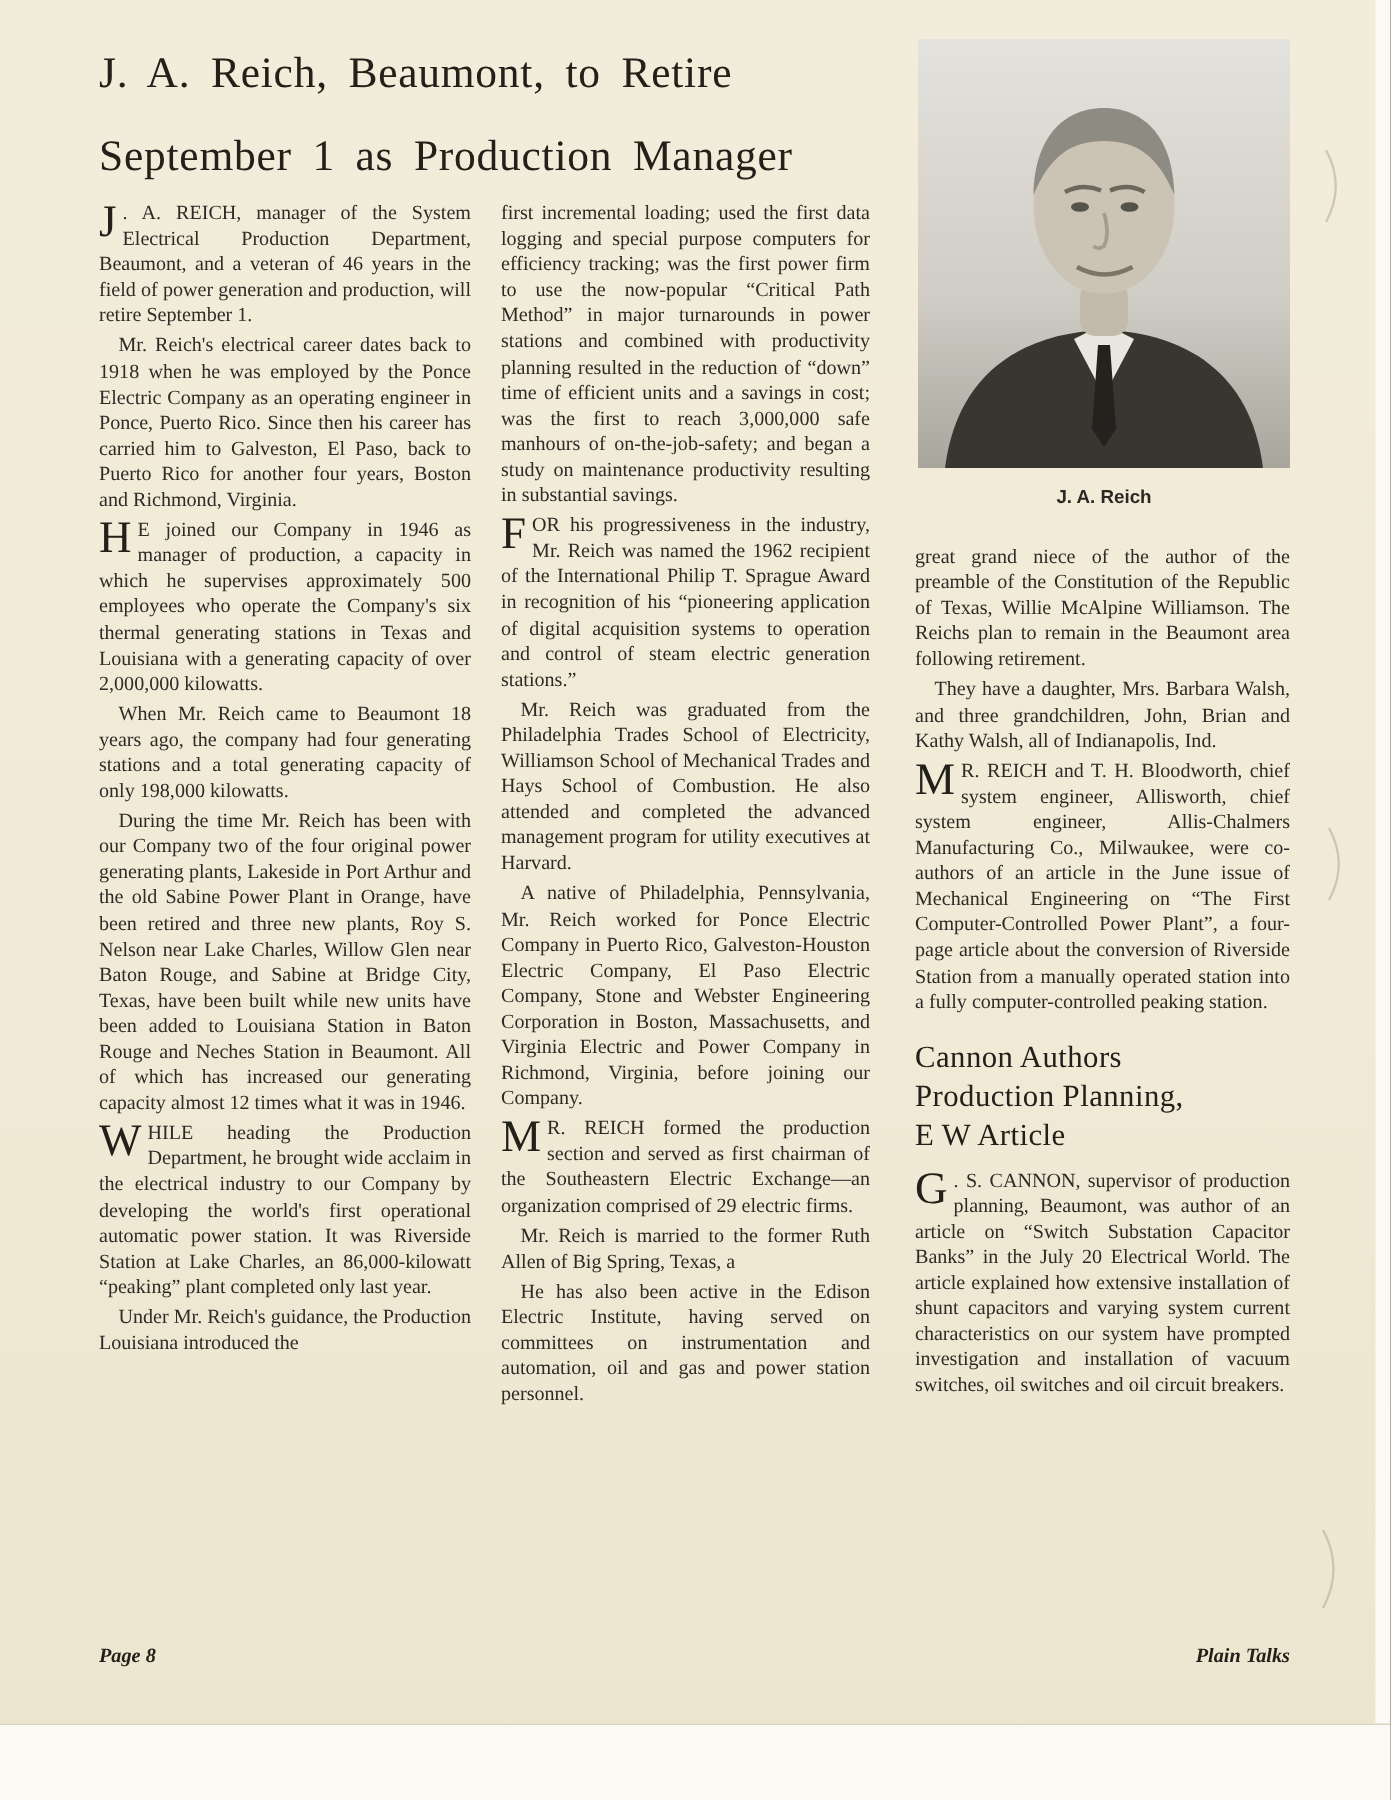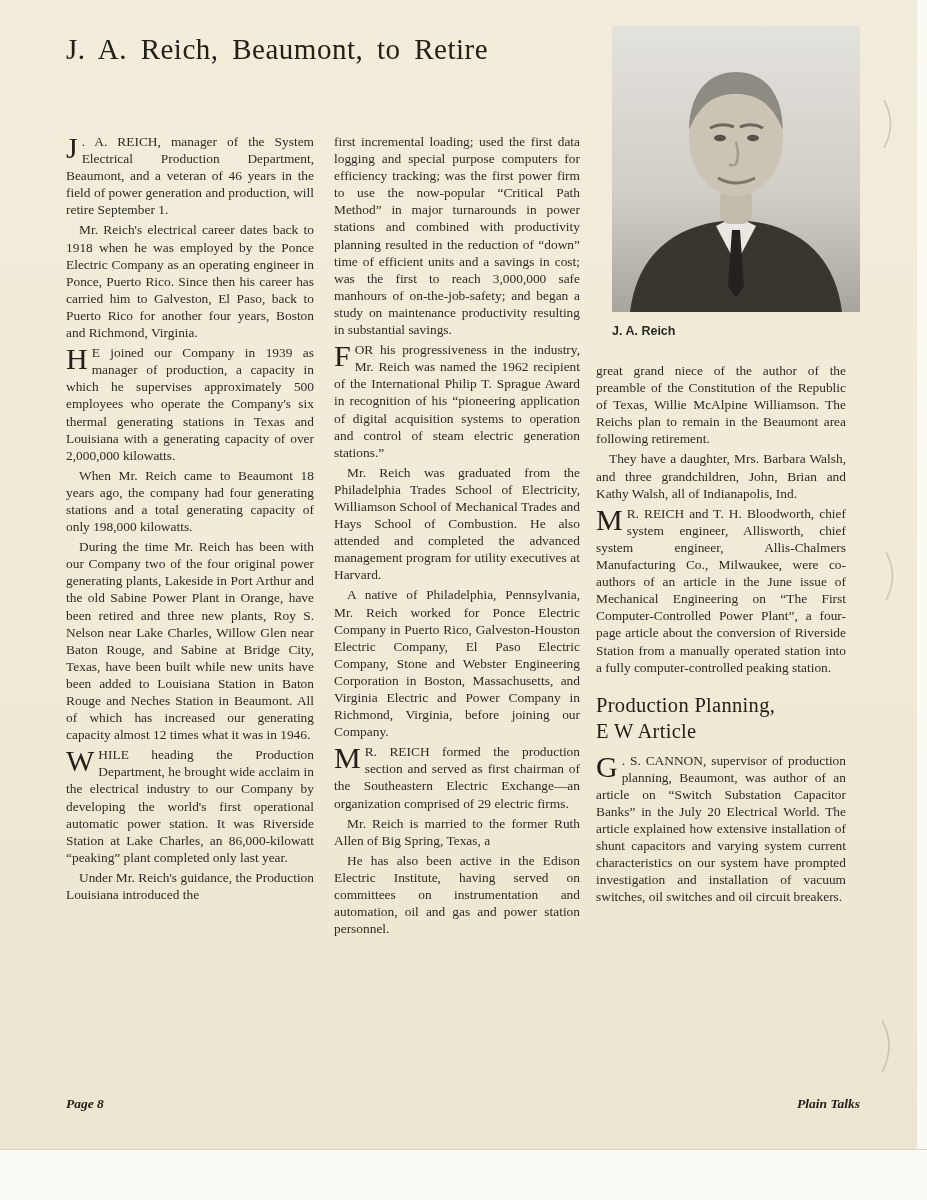--- a/index.html
+++ b/index.html
@@ -10,27 +10,27 @@
     color:#2d2b26;
     overflow:hidden;
   }
   .edge-right { position:absolute; right:0; top:0; width:10px; height:100%; background:#fbfaf5; }
   .edge-bottom { position:absolute; left:0; bottom:0; width:100%; height:50px; background:#fbfaf5; border-top:1px solid #d9d2bd; }
 
   .headline { position:absolute; left:66px; top:22px; width:550px; font-size:29px; line-height:55px; color:#23201a; letter-spacing:0.5px; word-spacing:6px; }
 
   .photo { position:absolute; left:612px; top:26px; width:248px; height:286px; background:#cfcdc6; }
   .photo svg { display:block; width:100%; height:100%; }
-  .caption { position:absolute; left:612px; top:324px; width:248px; text-align:left;
+  .caption { position:absolute; left:612px; top:324px; width:248px; text-align:center;
              font-family:"Liberation Sans", sans-serif; font-size:12.5px; font-weight:bold; color:#2a2924; }
 
   .col { position:absolute; font-size:13.4px; line-height:17.1px; text-align:justify; }
   .col1 { left:66px;  top:133px; width:248px; }
   .col2 { left:334px; top:133px; width:246px; }
-  .col3 { left:596px; top:362px; width:250px; }
+  .col3 { left:610px; top:362px; width:250px; }
 
   p.para { margin:0 0 3px 0; }
   p.ind  { text-indent:13px; }
   .dropcap { float:left; font-size:30px; line-height:25px; padding:2px 4px 0 0; color:#23201a; }
 
   .a2head { margin:16px 0 8px 0; font-size:20.5px; line-height:26px; text-align:left; letter-spacing:0.3px; color:#23201a; }
 
   .footer-left  { position:absolute; left:66px;  top:1096px; font-size:13.5px; font-style:italic; font-weight:bold; color:#23201a; }
   .footer-right { position:absolute; right:67px; top:1096px; font-size:13.5px; font-style:italic; font-weight:bold; color:#23201a; }
 
@@ -39,20 +39,21 @@
   .curl-2 { right:24px; top:552px; }
   .curl-3 { right:28px; top:1020px; }
 </style>
 </head>
 <body>
 
 <div class="page">
 
   <div class="headline">
     <div>J. A. Reich, Beaumont, to Retire</div>
+    <div>September 1 as Production Manager</div>
   </div>
 
   <div class="photo">
     <svg viewBox="0 0 248 286" xmlns="http://www.w3.org/2000/svg">
       <defs>
         <linearGradient id="bg" x1="0" y1="0" x2="0" y2="1">
           <stop offset="0" stop-color="#e4e2dc"></stop>
           <stop offset="0.6" stop-color="#cfcdc5"></stop>
           <stop offset="1" stop-color="#a8a59d"></stop>
         </linearGradient>
@@ -80,21 +81,21 @@
       <path d="M124 116 q4 14 0 22 q-4 3 -7 0" stroke="#a49d8e" stroke-width="2.5" fill="none"></path>
 
       <path d="M106 152 q18 10 37 0" stroke="#7d7668" stroke-width="3" fill="none"></path>
     </svg>
   </div>
   <div class="caption">J. A. Reich</div>
 
   <div class="col col1">
     <p class="para"><span class="dropcap">J</span><span>. A. REICH, manager of the System Electrical Production Department, Beaumont, and a veteran of 46 years in the field of power generation and production, will retire September 1.</span></p>
     <p class="para ind"><span>Mr. Reich's electrical career dates back to 1918 when he was employed by the Ponce Electric Company as an operating engineer in Ponce, Puerto Rico. Since then his career has carried him to Galveston, El Paso, back to Puerto Rico for another four years, Boston and Richmond, Virginia.</span></p>
-    <p class="para"><span class="dropcap">H</span><span>E joined our Company in 1939 as manager of production, a capacity in which he supervises approximately 500 employees who operate the Company's six thermal generating stations in Texas and Louisiana with a generating capacity of over 2,000,000 kilowatts.</span></p>
+    <p class="para"><span class="dropcap">H</span><span>E joined our Company in 1946 as manager of production, a capacity in which he supervises approximately 500 employees who operate the Company's six thermal generating stations in Texas and Louisiana with a generating capacity of over 2,000,000 kilowatts.</span></p>
     <p class="para ind"><span>When Mr. Reich came to Beaumont 18 years ago, the company had four generating stations and a total generating capacity of only 198,000 kilowatts.</span></p>
     <p class="para ind"><span>During the time Mr. Reich has been with our Company two of the four original power generating plants, Lakeside in Port Arthur and the old Sabine Power Plant in Orange, have been retired and three new plants, Roy S. Nelson near Lake Charles, Willow Glen near Baton Rouge, and Sabine at Bridge City, Texas, have been built while new units have been added to Louisiana Station in Baton Rouge and Neches Station in Beaumont. All of which has increased our generating capacity almost 12 times what it was in 1946.</span></p>
     <p class="para"><span class="dropcap">W</span><span>HILE heading the Production Department, he brought wide acclaim in the electrical industry to our Company by developing the world's first operational automatic power station. It was Riverside Station at Lake Charles, an 86,000-kilowatt “peaking” plant completed only last year.</span></p>
     <p class="para ind"><span>Under Mr. Reich's guidance, the Production Louisiana introduced the</span></p>
   </div>
 
   <div class="col col2">
     <p class="para"><span>first incremental loading; used the first data logging and special purpose computers for efficiency tracking; was the first power firm to use the now-popular “Critical Path Method” in major turnarounds in power stations and combined with productivity planning resulted in the reduction of “down” time of efficient units and a savings in cost; was the first to reach 3,000,000 safe manhours of on-the-job-safety; and began a study on maintenance productivity resulting in substantial savings.</span></p>
     <p class="para"><span class="dropcap">F</span><span>OR his progressiveness in the industry, Mr. Reich was named the 1962 recipient of the International Philip T. Sprague Award in recognition of his “pioneering application of digital acquisition systems to operation and control of steam electric generation stations.”</span></p>
     <p class="para ind"><span>Mr. Reich was graduated from the Philadelphia Trades School of Electricity, Williamson School of Mechanical Trades and Hays School of Combustion. He also attended and completed the advanced management program for utility executives at Harvard.</span></p>
@@ -103,20 +104,21 @@
     <p class="para ind"><span>Mr. Reich is married to the former Ruth Allen of Big Spring, Texas, a</span></p>
     <p class="para ind"><span>He has also been active in the Edison Electric Institute, having served on committees on instrumentation and automation, oil and gas and power station personnel.</span></p>
   </div>
 
   <div class="col col3">
     <p class="para"><span>great grand niece of the author of the preamble of the Constitution of the Republic of Texas, Willie McAlpine Williamson. The Reichs plan to remain in the Beaumont area following retirement.</span></p>
     <p class="para ind"><span>They have a daughter, Mrs. Barbara Walsh, and three grandchildren, John, Brian and Kathy Walsh, all of Indianapolis, Ind.</span></p>
     <p class="para"><span class="dropcap">M</span><span>R. REICH and T. H. Bloodworth, chief system engineer, Allisworth, chief system engineer, Allis-Chalmers Manufacturing Co., Milwaukee, were co-authors of an article in the June issue of Mechanical Engineering on “The First Computer-Controlled Power Plant”, a four-page article about the conversion of Riverside Station from a manually operated station into a fully computer-controlled peaking station.</span></p>
 
     <div class="a2head">
+      <div>Cannon Authors</div>
       <div>Production Planning,</div>
       <div>E W Article</div>
     </div>
     <p class="para"><span class="dropcap">G</span><span>. S. CANNON, supervisor of production planning, Beaumont, was author of an article on “Switch Substation Capacitor Banks” in the July 20 Electrical World. The article explained how extensive installation of shunt capacitors and varying system current characteristics on our system have prompted investigation and installation of vacuum switches, oil switches and oil circuit breakers.</span></p>
   </div>
 
   <svg class="curl curl-1" width="20" height="48">
       <path d="M3 0 Q16 24 3 48" stroke="#b3ab94" stroke-width="1.6" fill="none"></path>
     </svg>
   <svg class="curl curl-2" width="20" height="48">

